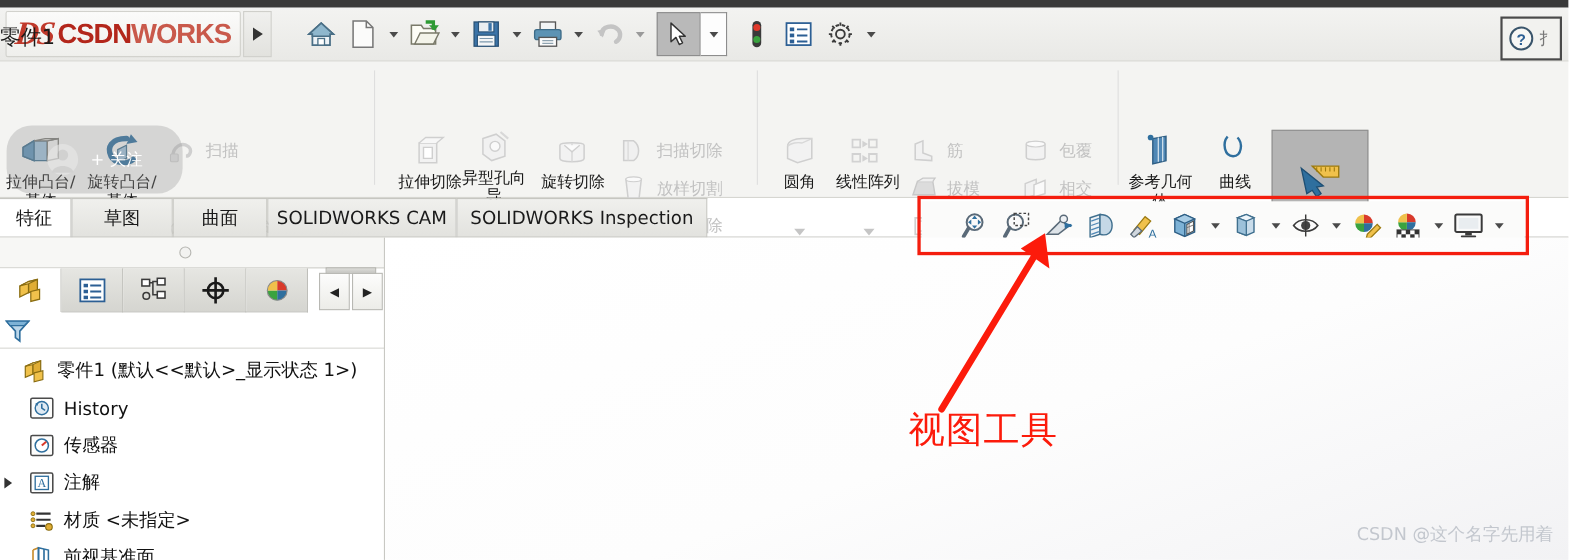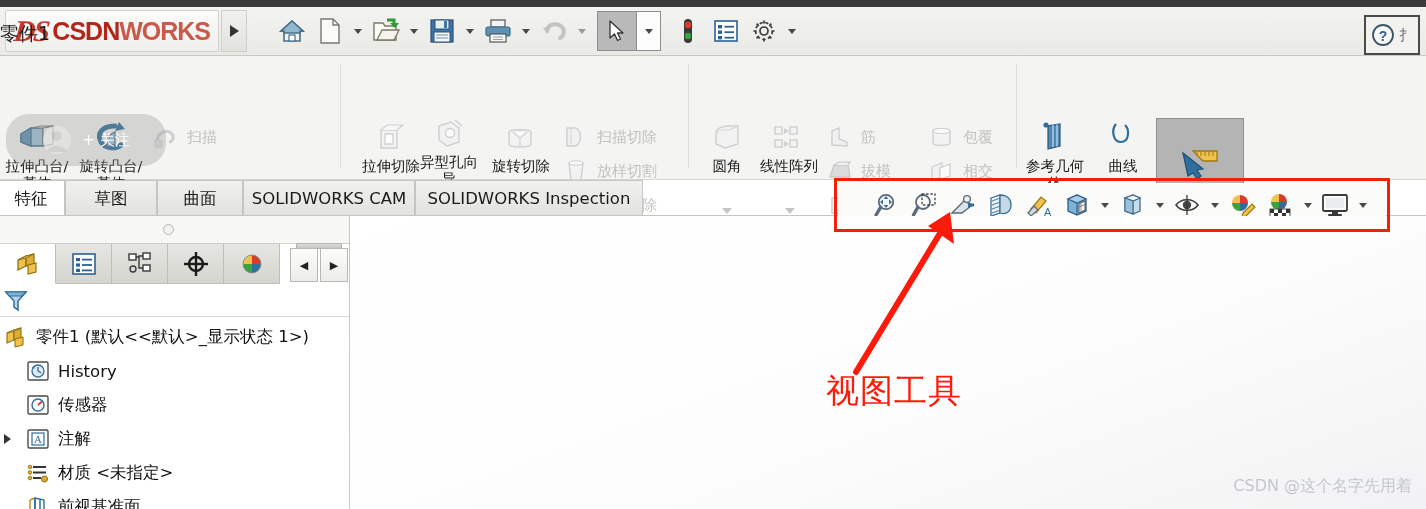--- a/index.html
+++ b/index.html
@@ -100,21 +100,21 @@
 
   .instant3d {
     position:absolute; left:1156px; top:62px; width:88px; height:116px;
     background:#b4b4b4; border:1px solid #8f8f8f;
     display:flex; flex-direction:column; align-items:center; justify-content:center; gap:4px;
   }
   .instant3d .lbl { font-size:15px; color:#111; font-family:"Liberation Sans",sans-serif; }
 
   
   .follow-wm {
-    position:absolute; left:6px; top:58px; width:160px; height:52px;
+    position:absolute; left:6px; top:58px; width:160px; height:62px;
     background:rgba(150,150,150,0.32); border-radius:23px;
     display:flex; align-items:center; justify-content:center; gap:10px;
     color:#fff; font-size:15px; z-index:7;
     font-family:"DejaVu Sans","Liberation Sans",sans-serif;
   }
 
   
   .tabstrip {
     position:absolute; left:0; top:180px; width:1426px; height:36px;
   }
@@ -175,21 +175,21 @@
   .fm-navbar-top { position:absolute; left:296px; top:243px; width:46px;height:6px; background:linear-gradient(#dcdcd8,#c6c6c2); border:1px solid #b5b5b0; }
 
   .filterrow {
     position:absolute; left:0; top:285px; width:350px; height:32px;
     border-bottom:1px solid #d8d8d3; background:#fff;
     display:flex; align-items:center; padding-left:4px;
   }
   .tree { position:absolute; left:0; top:320px; width:350px; }
   .tree-row { display:flex; align-items:center; height:34px; gap:8px;
     font-size:16.5px; color:#111; font-family:"DejaVu Sans","Liberation Sans",sans-serif; }
-  .tree-row.root { padding-left:4px; }
+  .tree-row.root { padding-left:20px; }
   .tree-row.child { padding-left:26px; }
   .tree-expander {
     position:absolute; left:0; width:14px; height:34px;
     display:flex;align-items:center;justify-content:center;
   }
   .panel-edge { position:absolute; left:349px; top:216px; width:1px; height:293px; background:#c8c8c3; }
 
   
   .graphics {
     position:absolute; left:350px; top:216px; width:1076px; height:293px;

